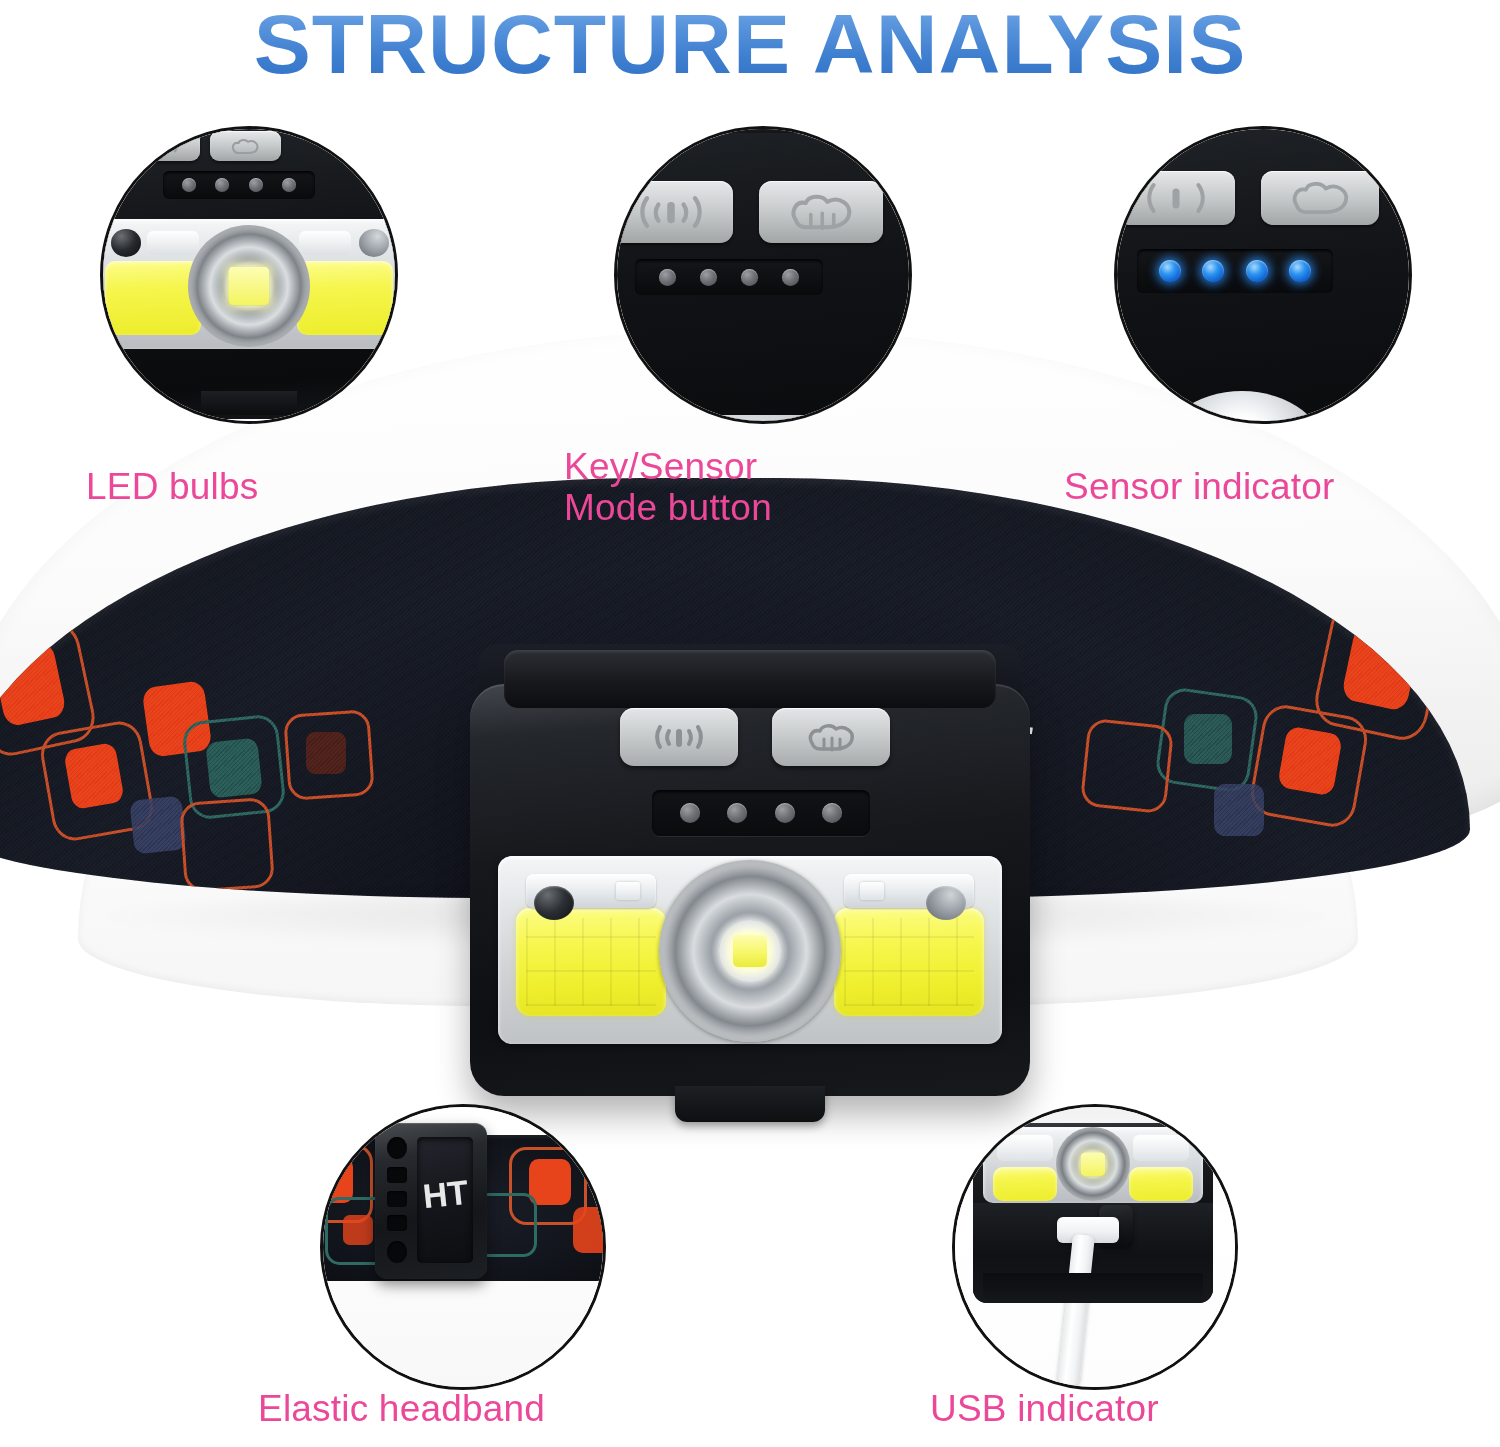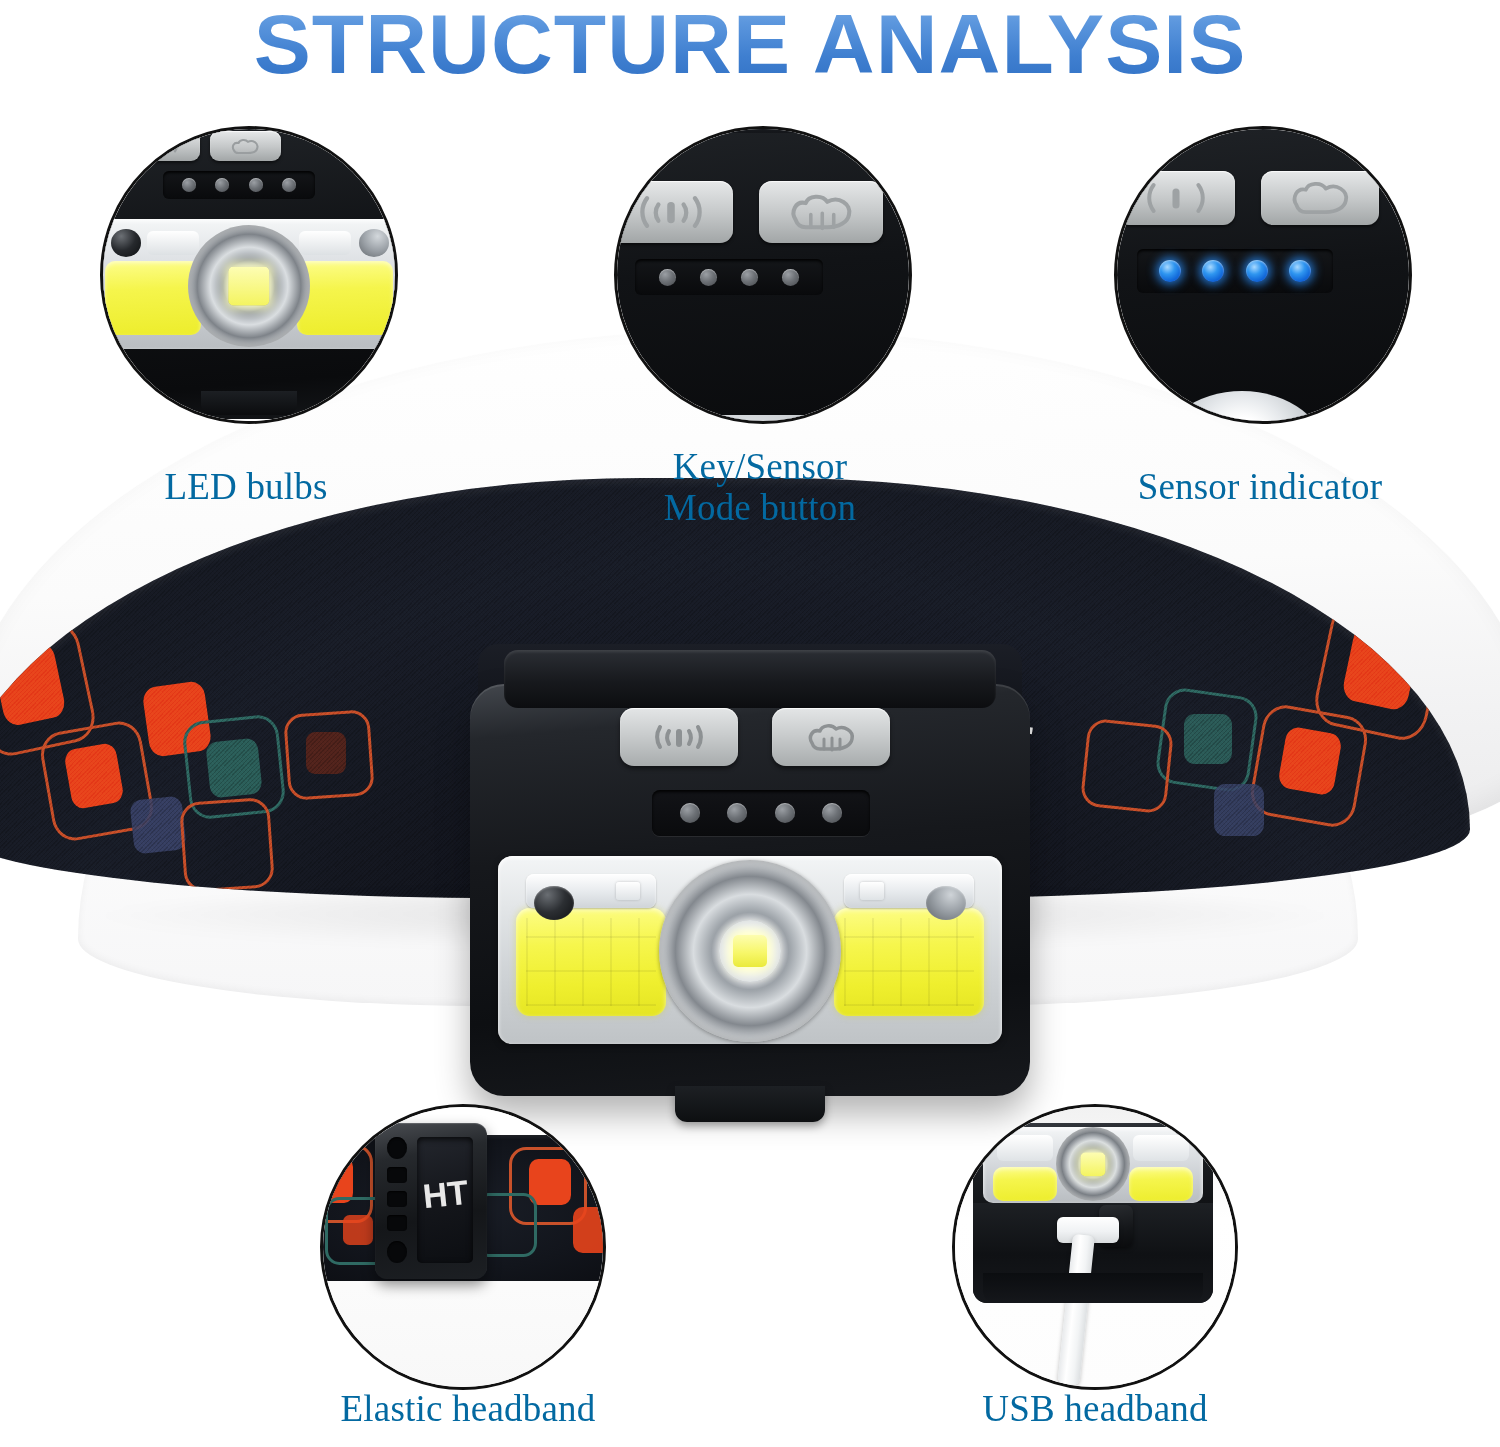--- a/index.html
+++ b/index.html
@@ -26,25 +26,24 @@
     -webkit-background-clip:text;background-clip:text;
     color:transparent;
     -webkit-text-fill-color:transparent;
     white-space:nowrap;
     user-select:none;
   }
 
   
   .clabel{
     position:absolute;
-    font-family:Liberation Serif, serif;
+    font-family:Liberation Sans, sans-serif;
     font-size:37px;
     font-weight:500;
-    color:#0369a1;
-    text-align:center;
+    color:#ec4899;
     line-height:1.12;
     letter-spacing:0.2px;
     white-space:pre-line;
     user-select:none;
   }
 
   
   .band-wrap{position:absolute;left:-40px;top:330px;width:1580px;height:560px;}
   .band-outer{
     position:absolute;left:0;top:0;width:1580px;height:560px;
@@ -391,21 +390,21 @@
         <div class="mstrip" style="left:78px;top:196px;width:188px;height:36px;">
           <span class="ledot" style="width:17px;height:17px;"></span>
           <span class="ledot" style="width:17px;height:17px;"></span>
           <span class="ledot" style="width:17px;height:17px;"></span>
           <span class="ledot" style="width:17px;height:17px;"></span>
         </div>
         <div style="position:absolute;left:90px;bottom:-4px;width:170px;height:76px;border-radius:16px 16px 0 0;background:radial-gradient(ellipse at 50% 100%,#ffffff 0%,#e3e6e9 45%,#c4c8cc 100%);"></div>
       </div>
     </div>
   </div>
-  <div class="clabel" style="left:580px;top:446px;width:360px;">Key/Sensor
+  <div class="clabel" style="left:564px;top:446px;width:360px;">Key/Sensor
 Mode button</div>
 
   <div class="callout" style="left:1114px;top:126px;width:292px;height:292px;">
     <div class="cin" style="background:#fff;">
       <div class="mini" style="left:-56px;top:-58px;width:404px;height:416px;">
         <div class="mbody"></div>
         <div style="position:absolute;left:0;top:22px;width:100%;height:36px;background:linear-gradient(180deg,#32363c,#121417);"></div>
         <div class="mrow-btn" style="left:56px;top:100px;gap:26px;">
           <div class="mbtn" style="width:118px;height:54px;border-radius:12px;">
             <svg width="74" height="40" viewBox="0 0 62 34">
@@ -475,15 +474,15 @@
         <div style="position:absolute;left:0;top:80px;width:100%;height:100px;border-radius:0 0 14px 14px;
                     background:linear-gradient(180deg,#1d2024 0%,#0f1114 52%,#16181c 100%);"></div>
         <div class="uflap" style="left:126px;top:82px;width:34px;height:42px;"></div>
         <div class="uplug" style="left:84px;top:94px;width:62px;height:26px;"></div>
         <div class="ucable" style="left:100px;top:112px;width:22px;height:150px;transform:rotate(6deg);transform-origin:top center;"></div>
         <div style="position:absolute;left:10px;top:150px;width:220px;height:30px;border-radius:0 0 12px 12px;
                     background:linear-gradient(180deg,#0b0d10 0%,#15171b 100%);"></div>
       </div>
     </div>
   </div>
-  <div class="clabel" style="left:930px;top:1388px;width:330px;">USB headband</div>
+  <div class="clabel" style="left:930px;top:1388px;width:330px;">USB indicator</div>
 
 </div>
 
 </body></html>

